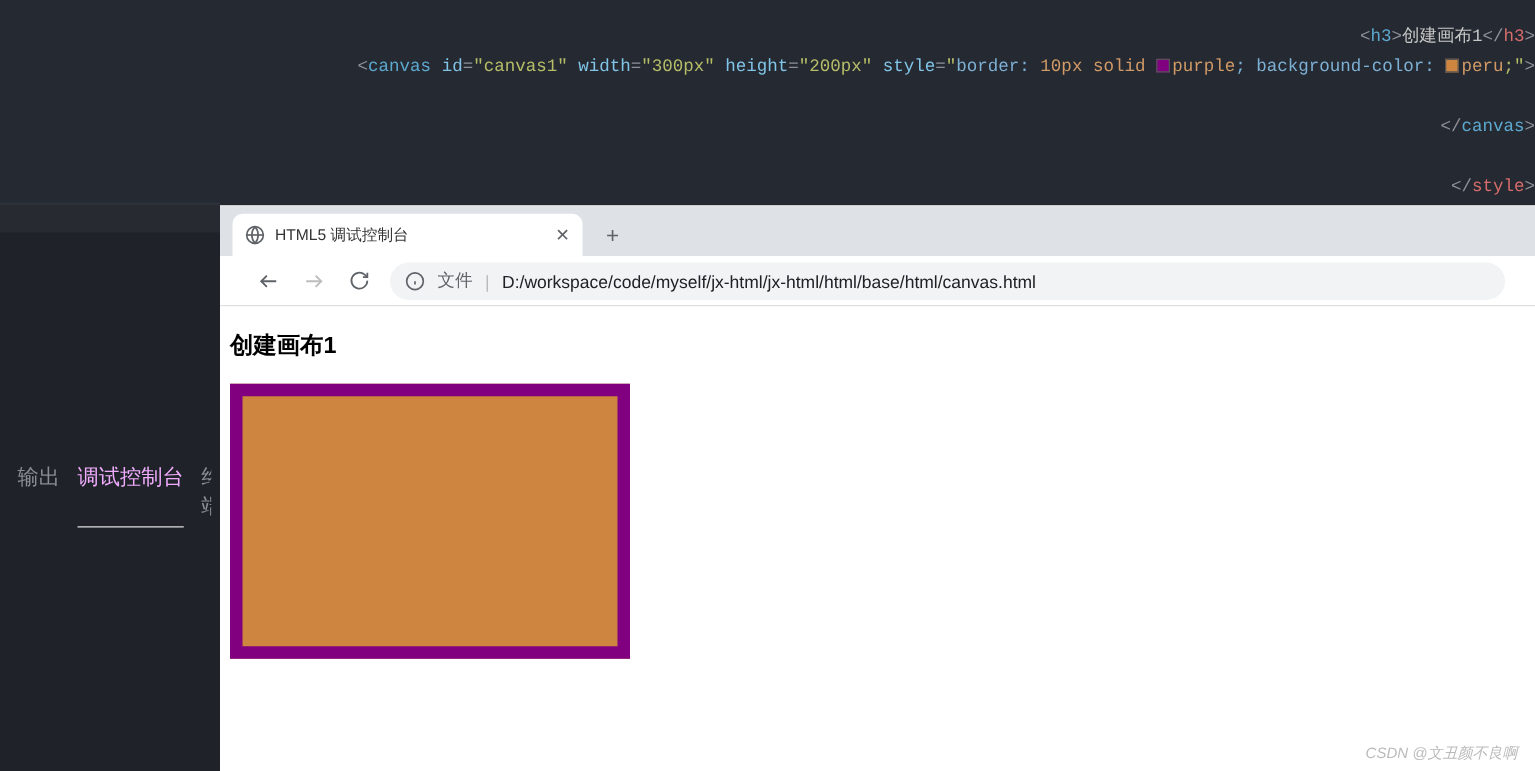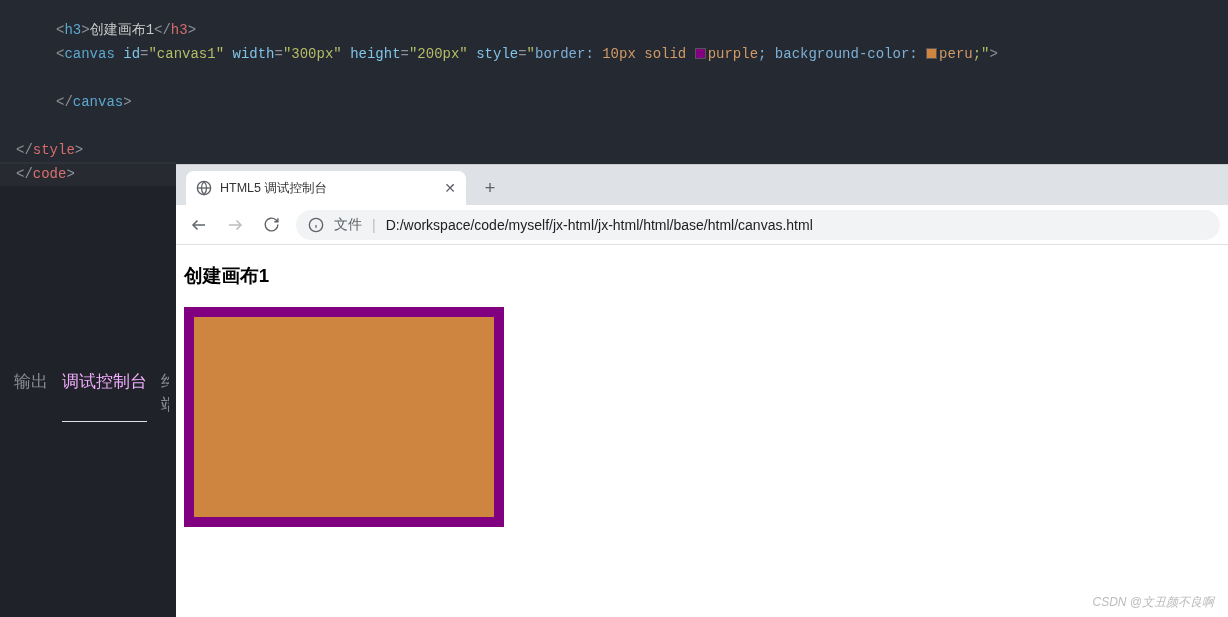--- a/index.html
+++ b/index.html
@@ -15,21 +15,21 @@
       position: absolute;
       top: 0;
       left: 0;
       right: 0;
       height: 164px;
       background: #252931;
       padding-top: 18px;
       font-size: 14px;
       line-height: 24px;
     }
-    .code-line { white-space: pre; }
+    .code-line { white-space: pre; text-align: right; }
     .indent1 { padding-left: 56px; }
     .indent0 { padding-left: 16px; }
     .t-tag { color: #5ca8cf; }
     .t-tagclose { color: #d66c6c; }
     .t-attr { color: #80c4e8; }
     .t-str { color: #b5bd68; }
     .t-text { color: #c6c8c6; }
     .t-punc { color: #8e9196; }
     .t-prop { color: #7db0d5; }
     .t-val { color: #d19a66; }
@@ -115,21 +115,21 @@
       font-size: 18px;
       cursor: pointer;
       border-radius: 50%;
     }
     .toolbar {
       height: 40px;
       background: #fff;
       border-bottom: 1px solid #e0e0e0;
       display: flex;
       align-items: center;
-      padding: 0 8px;
+      padding: 0 24px;
       gap: 6px;
     }
     .navbtn {
       width: 30px;
       height: 30px;
       display: flex;
       align-items: center;
       justify-content: center;
       color: #5f6368;
       font-size: 18px;

